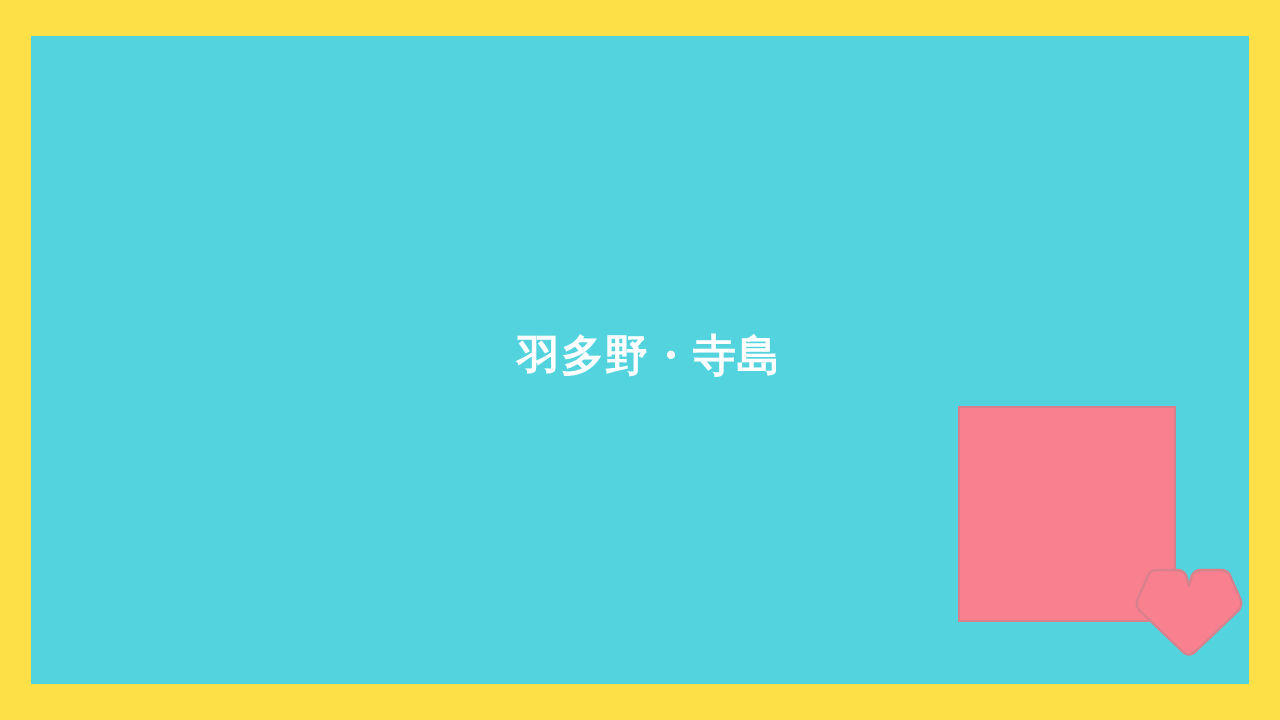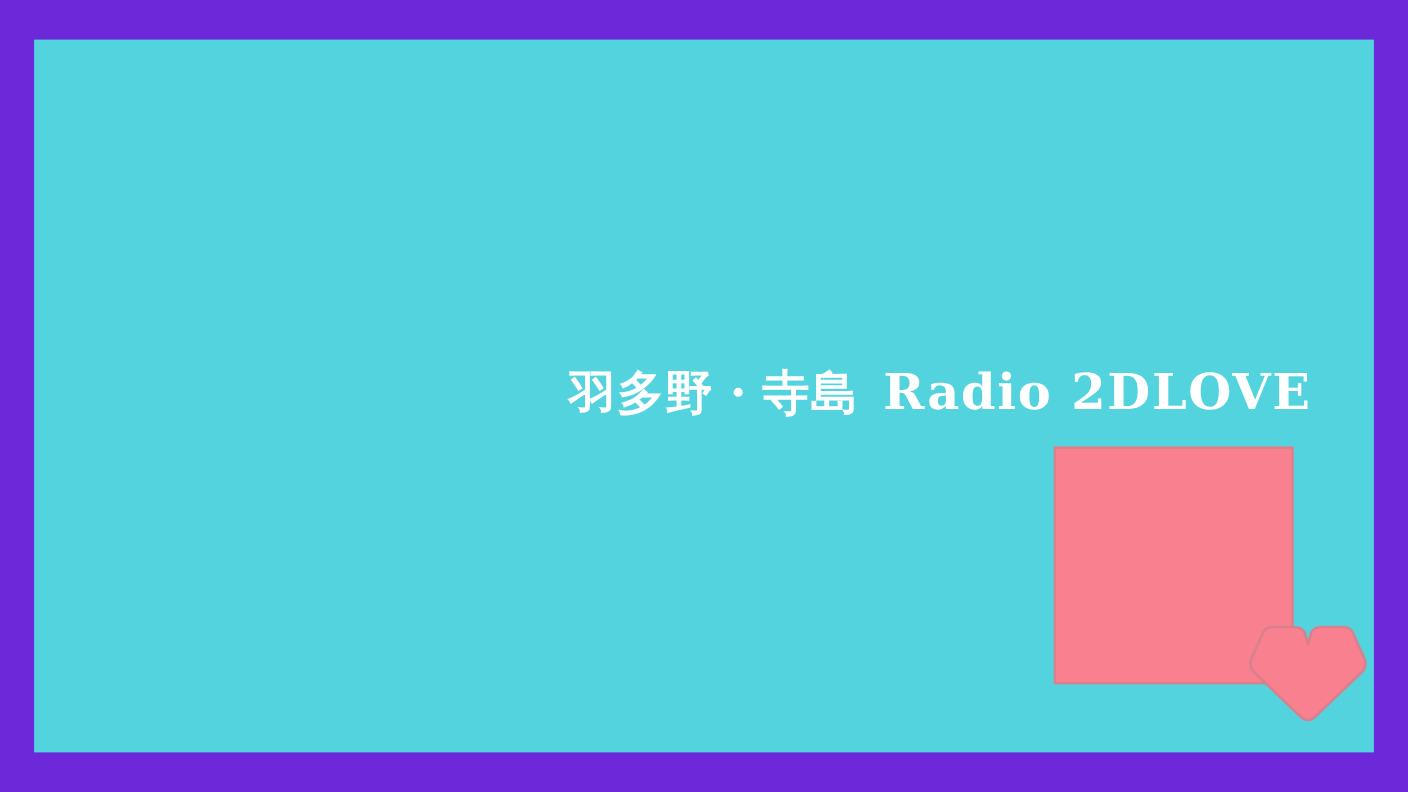--- a/index.html
+++ b/index.html
@@ -12,21 +12,21 @@
     height: 720px;
     overflow: hidden;
     font-family: "Liberation Sans", sans-serif;
   }
 
   
   .stage {
     position: relative;
     width: 1280px;
     height: 720px;
-    background: #6d28d9;
+    background: #fde047;
   }
 
   
   .panel {
     position: absolute;
     left: 31px;
     top: 36px;
     width: 1218px;
     height: 648px;
     background: #52d3dd;
@@ -89,21 +89,20 @@
 </style>
 </head>
 <body>
 
 <div class="stage">
 
   <div class="panel">
 
     <div class="title">
       <span class="jp">羽多野・寺島</span>
-      <span class="latin">Radio 2DLOVE</span>
     </div>
 
     <div class="pink-square"></div>
 
     <div class="heart-wrap">
       <svg viewBox="0 0 112 92" xmlns="http://www.w3.org/2000/svg">
         <path d="M 14 12
                  Q 16 4 24 4
                  L 44 4
                  Q 50 4 53 9

